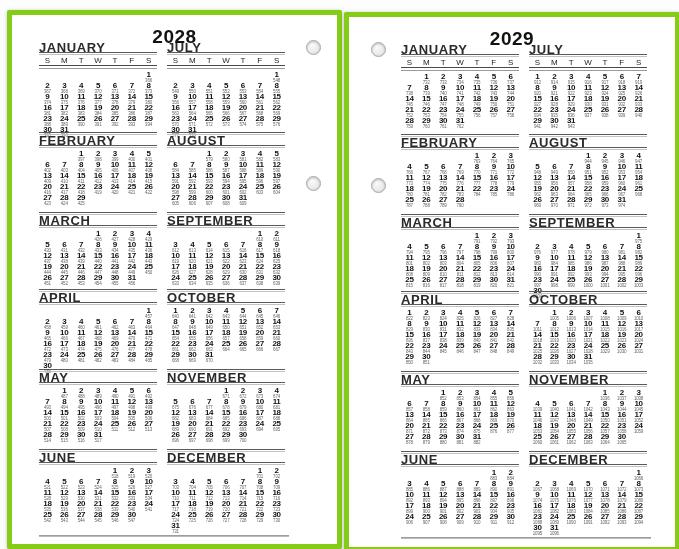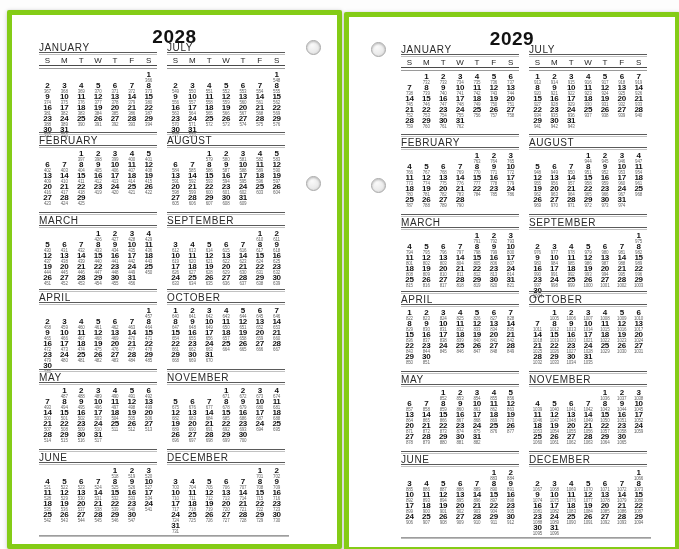--- a/index.html
+++ b/index.html
@@ -19,22 +19,22 @@
   .page-left  .content { left:27px; }
   .page-right .content { left:52px; }
   .year {
     position:absolute; top:11px; left:0; width:100%; text-align:center;
     font-size:19px; font-weight:700; color:#121212; letter-spacing:.5px;
   }
   .mcol { position:absolute; top:0; width:118px; height:100%; }
   .mcol-0 { left:0; } .mcol-1 { left:128px; }
   .month { position:absolute; left:0; width:118px; }
   .mname {
-    font-size:10px; letter-spacing:.6px; color:#2a2a2a;
-    line-height:9px; height:9px; white-space:nowrap;
+    font-size:13px; letter-spacing:.6px; color:#2a2a2a;
+    line-height:9px; height:9px; white-space:nowrap;font-weight:bold;
   }
   .rule {
     height:1px; border-top:1px solid #5a5a5a; border-bottom:1px solid #c2c2c2;
     margin-bottom:1px;
   }
   .rule-thick {
     height:2px; border-top:1px solid #4a4a4a; border-bottom:1px solid #9a9a9a;
     margin-bottom:1px;
   }
   .wdays { display:grid; grid-template-columns:repeat(7,1fr); height:9px; }

